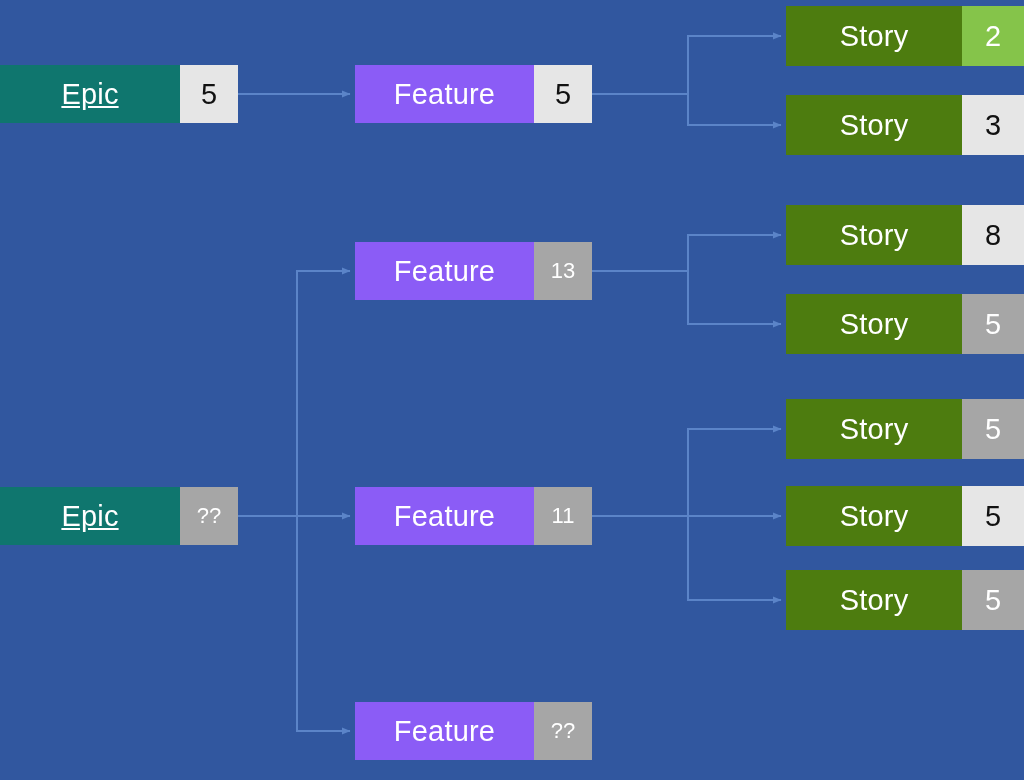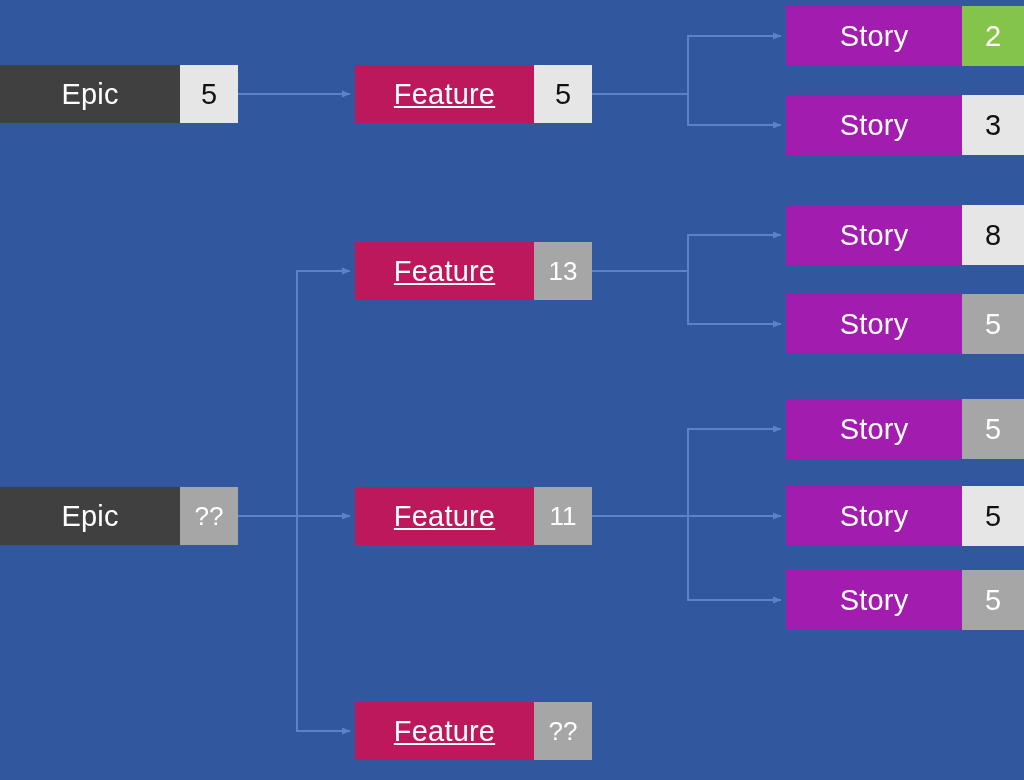--- a/index.html
+++ b/index.html
@@ -44,26 +44,26 @@
   .node-badge {
     flex: 0 0 auto;
     display: flex;
     align-items: center;
     justify-content: center;
     box-sizing: border-box;
     font-size: 29px;
     line-height: 1;
   }
   
-  .badge-sm { font-size: 26px; }
+  .badge-sm { font-size: 22px; }
 
   
-  .type-epic    .node-label { background: #404040; }
-  .type-feature .node-label { background: #be185d; text-decoration: underline; }
-  .type-story   .node-label { background: #a21caf; }
+  .type-epic    .node-label { background: #0f766e; text-decoration: underline; }
+  .type-feature .node-label { background: #8b5cf6; }
+  .type-story   .node-label { background: #4d7c0f; }
 
   
   .badge-light { background: #e6e6e6; color: #111111; }
   .badge-gray  { background: #a6a6a6; color: #ffffff; }
   .badge-green { background: #85c44a; color: #ffffff; }
 </style>
 </head>
 <body>
 
 <div id="canvas">

